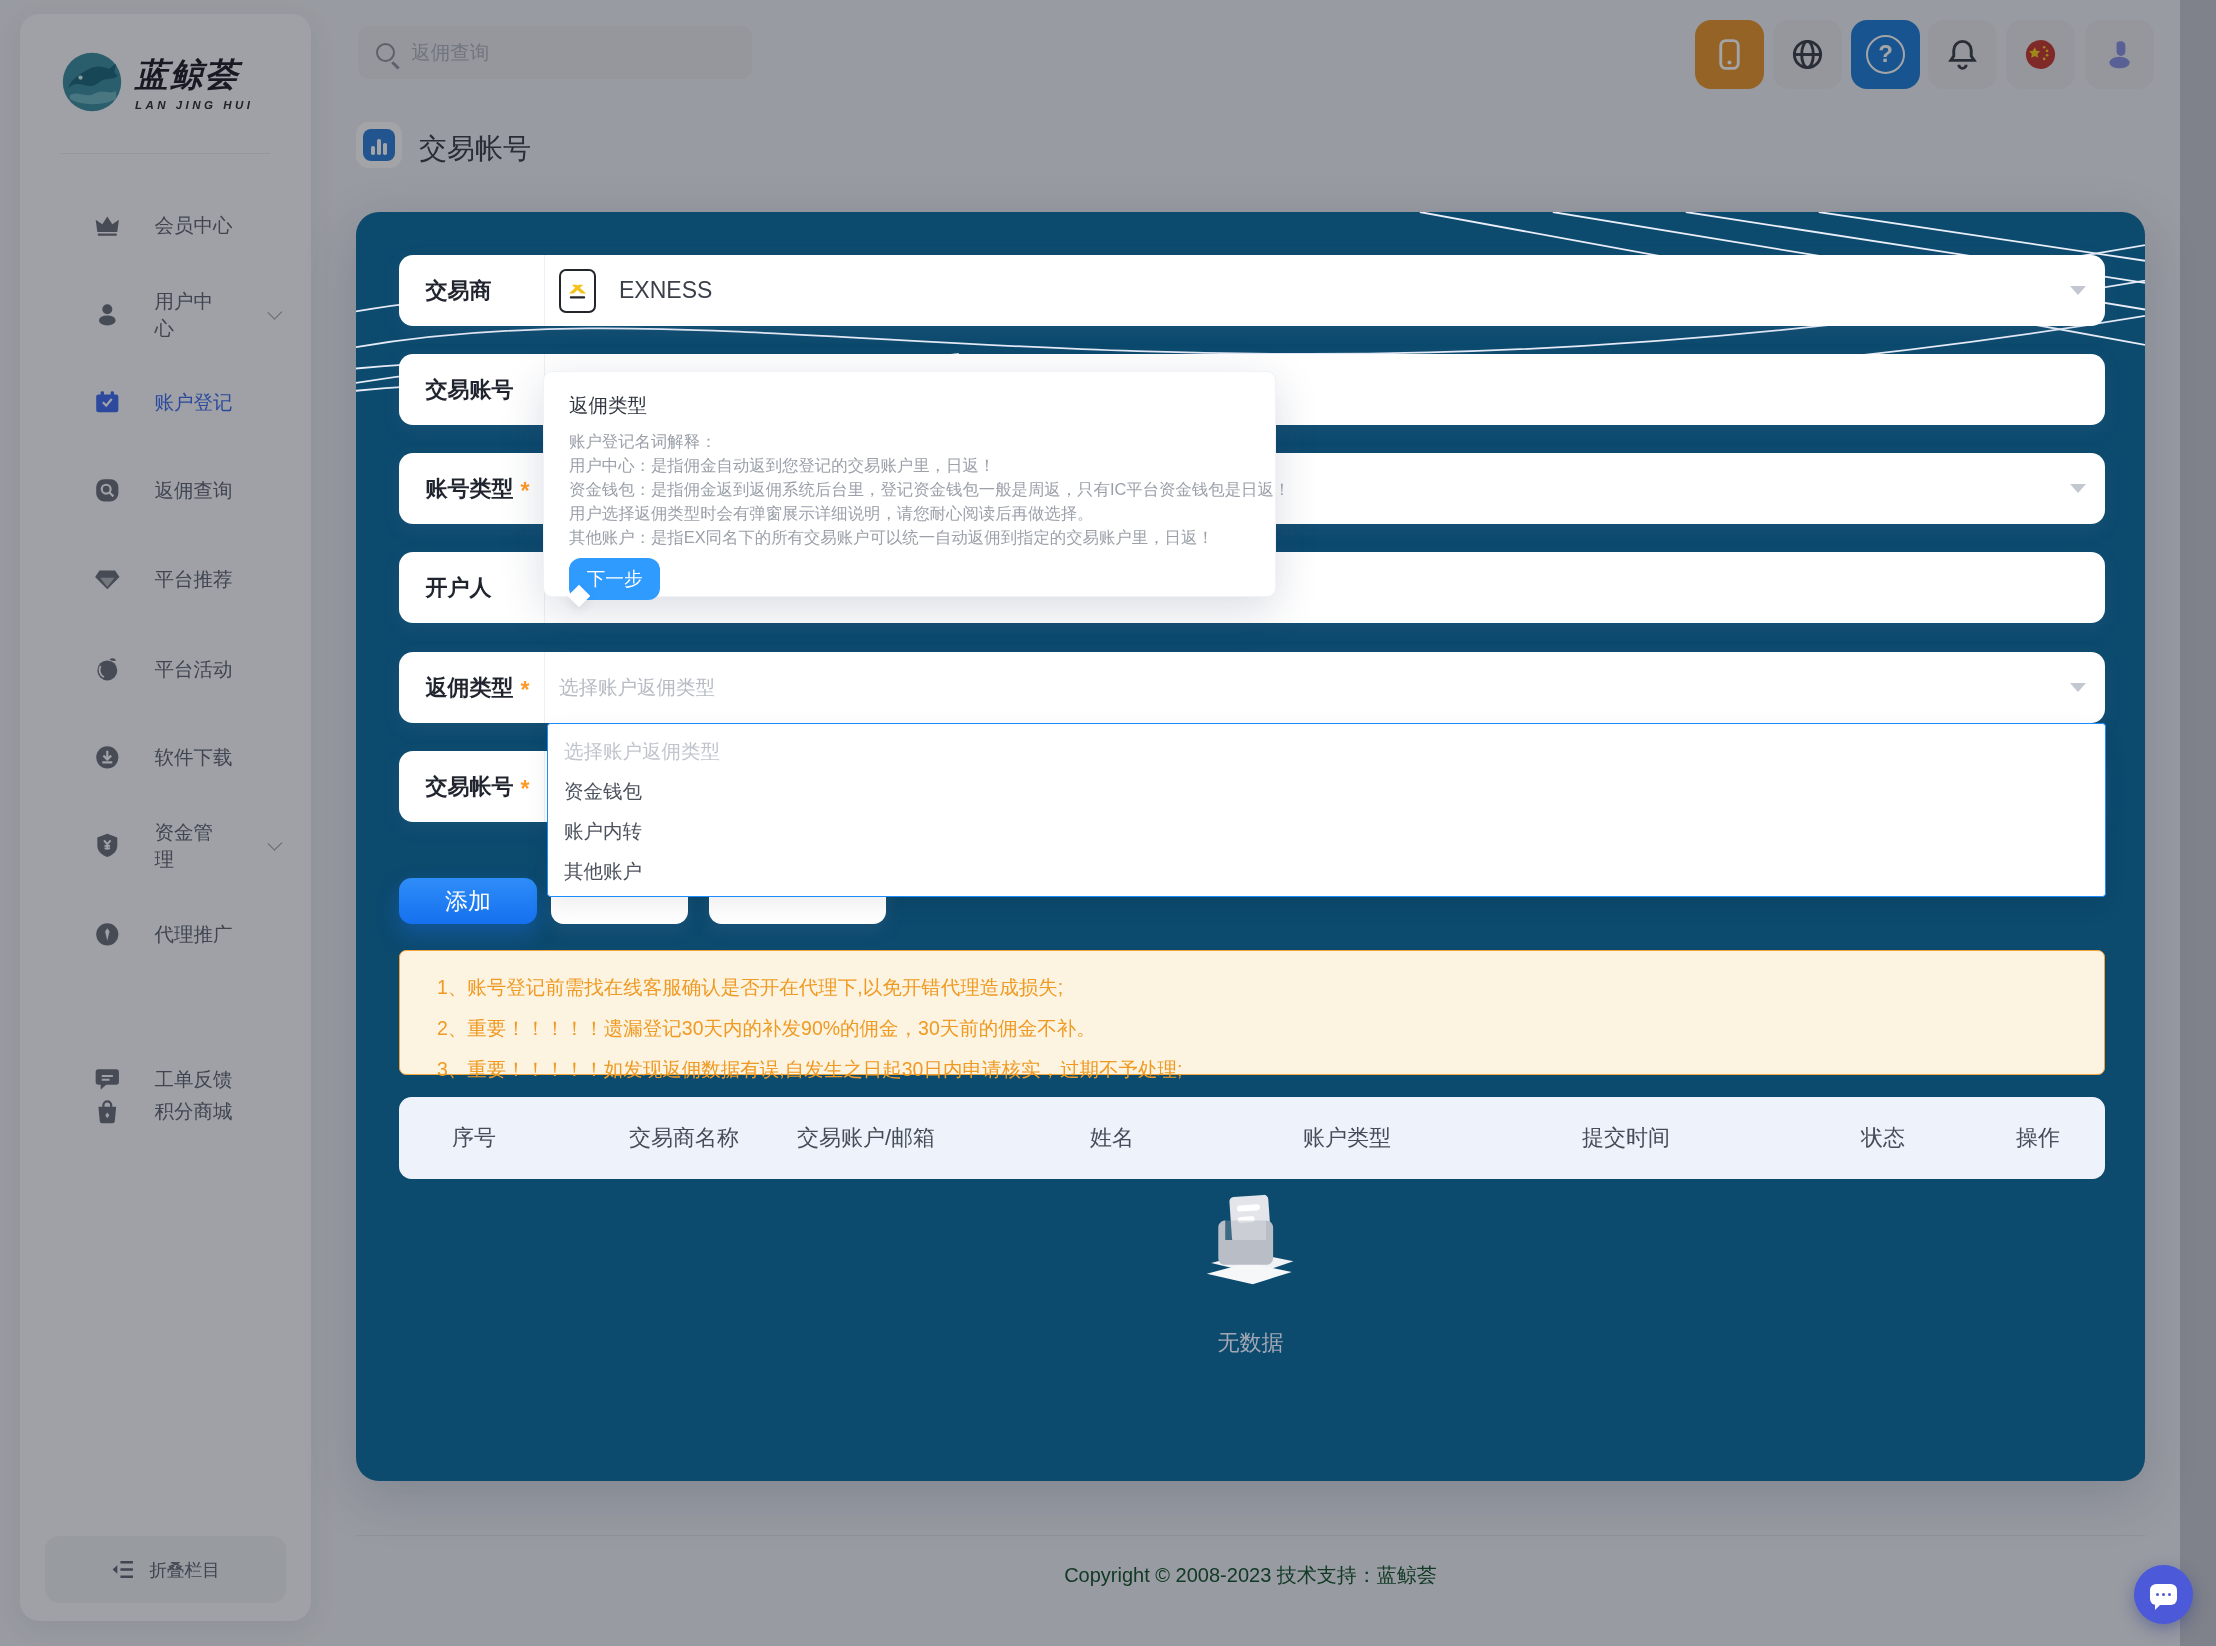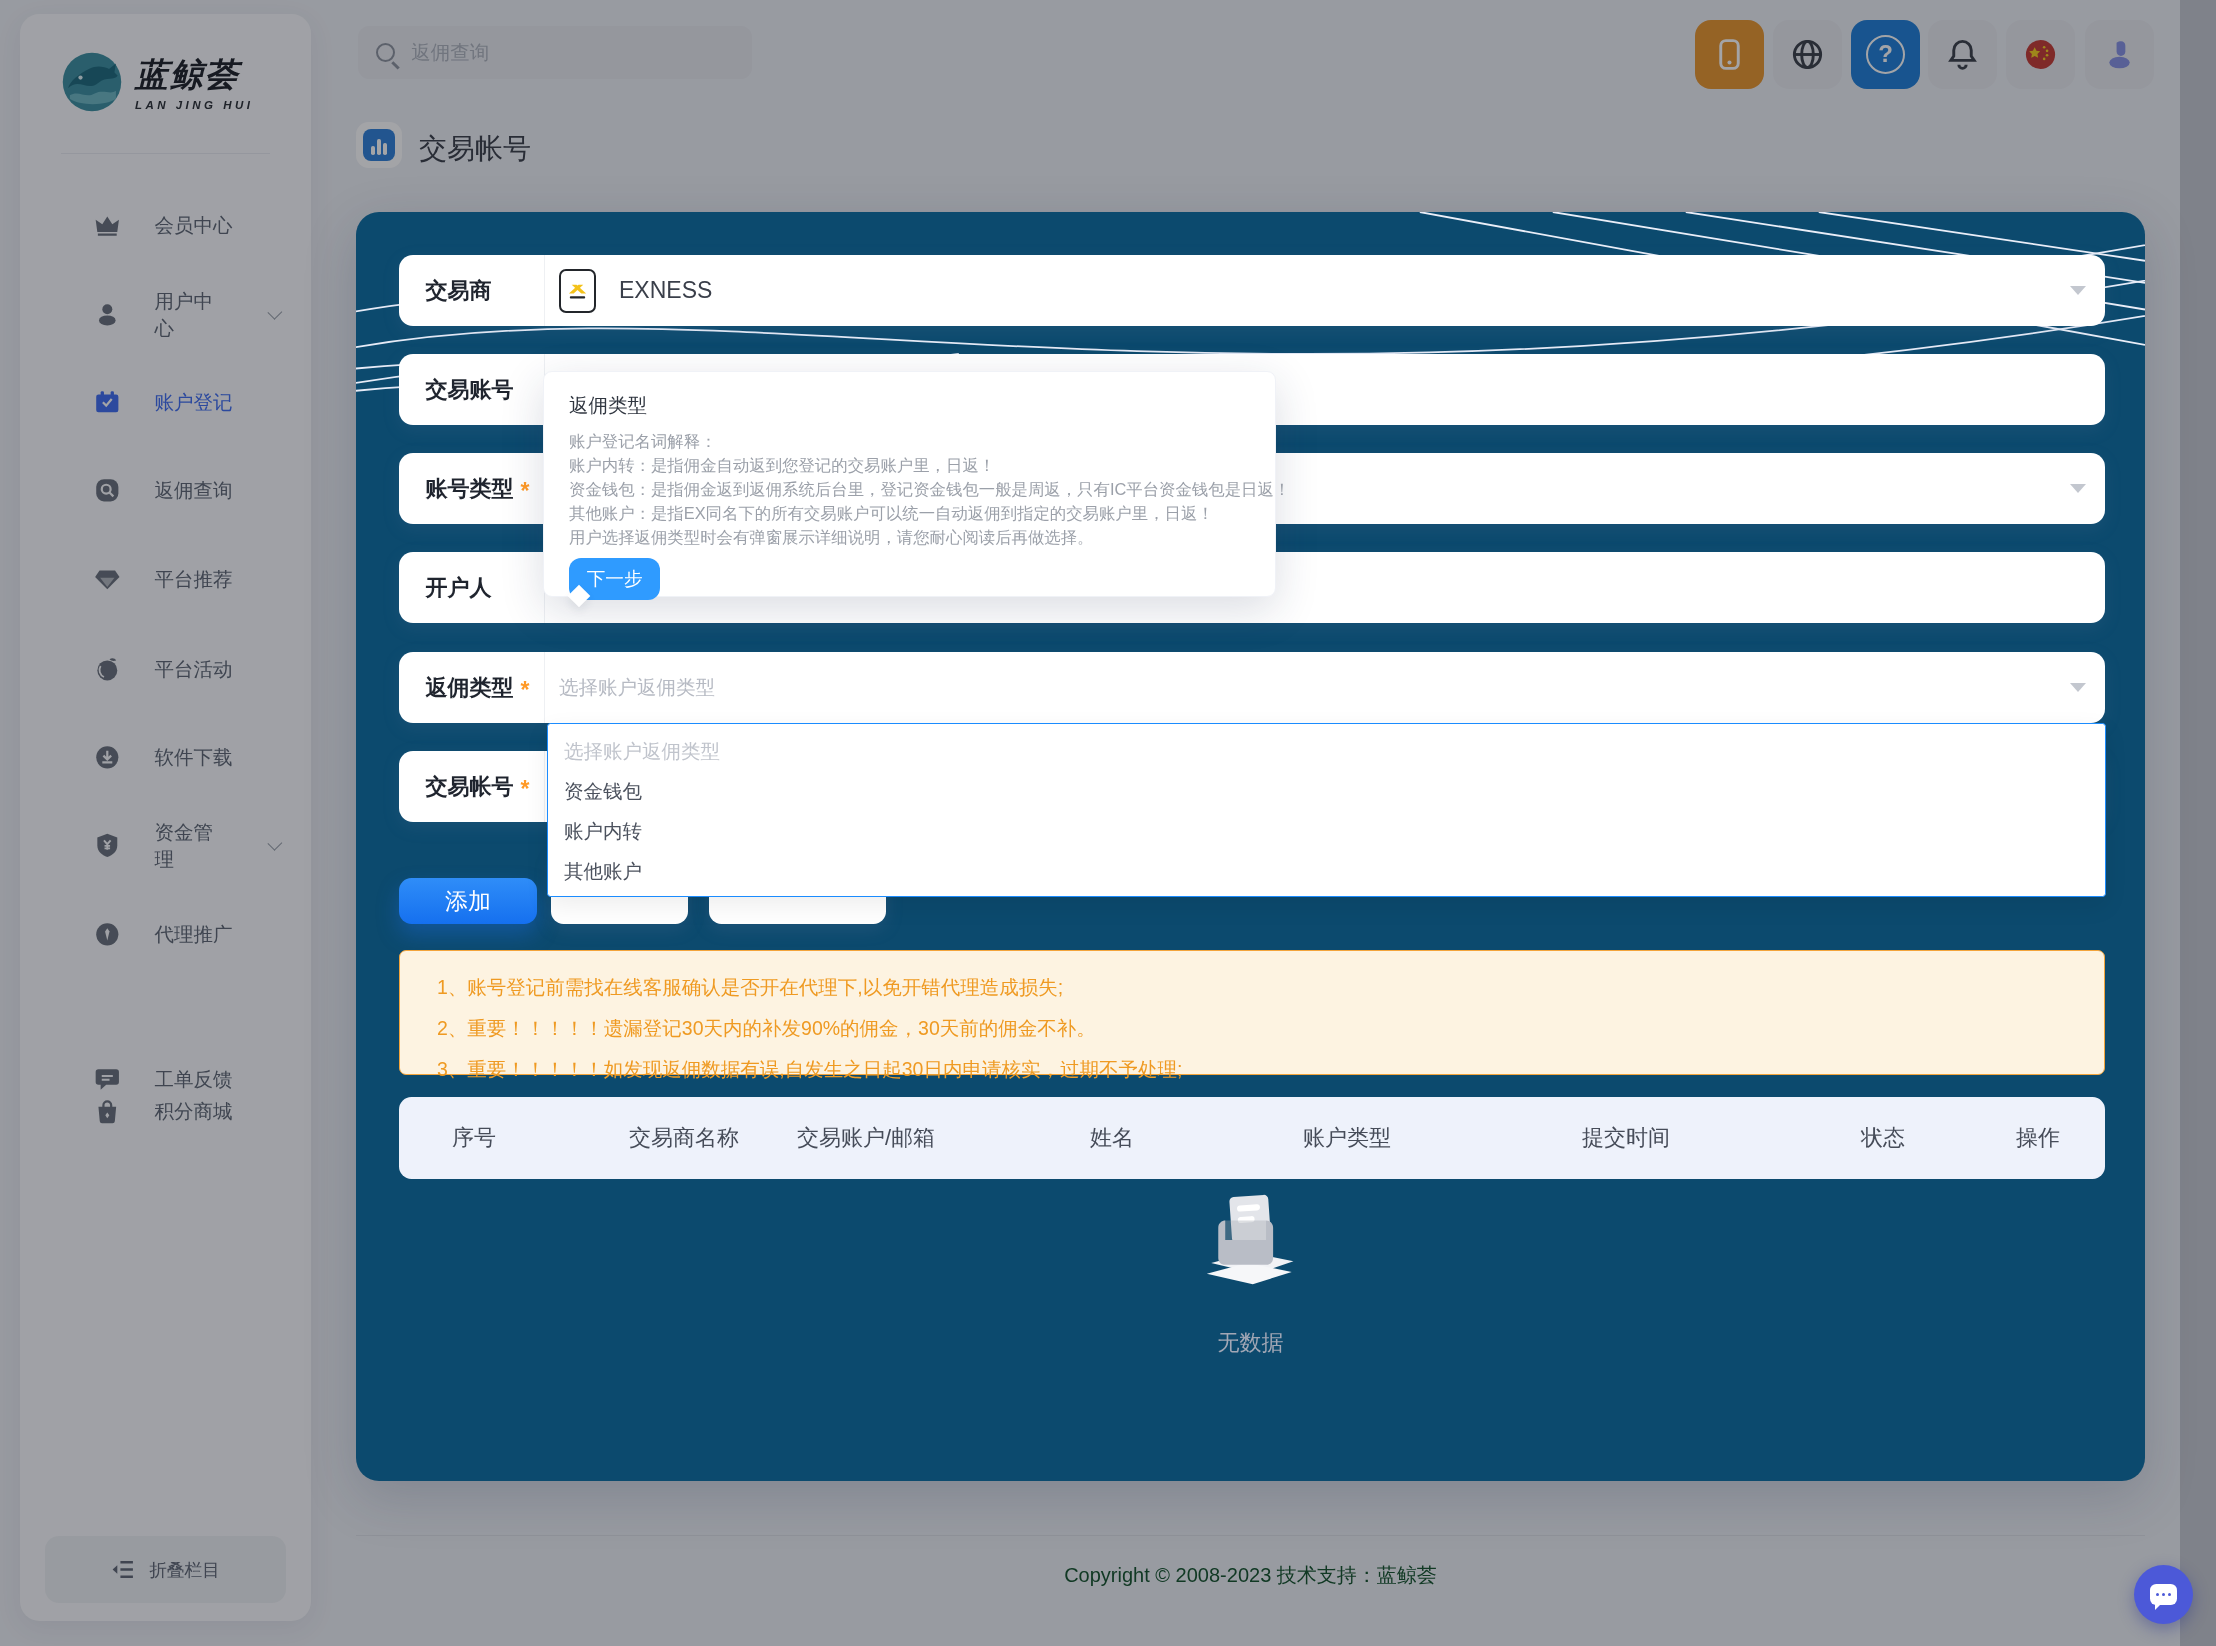--- a/index.html
+++ b/index.html
@@ -362,24 +362,24 @@
     </div>
 
     <div class="ghost-btn" style="left:195px;top:639px;width:137px"></div>
     <div class="ghost-btn" style="left:353px;top:639px;width:177px"></div>
 
     <button class="add-btn">添加</button>
 
     <div class="tooltip">
       <div class="tt-title">返佣类型</div>
       <div class="tt-line">账户登记名词解释：</div>
-      <div class="tt-line">账户内转：是指佣金自动返到您登记的交易账户里，日返！</div>
+      <div class="tt-line">用户中心：是指佣金自动返到您登记的交易账户里，日返！</div>
       <div class="tt-line">资金钱包：是指佣金返到返佣系统后台里，登记资金钱包一般是周返，只有IC平台资金钱包是日返！</div>
+      <div class="tt-line">用户选择返佣类型时会有弹窗展示详细说明，请您耐心阅读后再做选择。</div>
       <div class="tt-line">其他账户：是指EX同名下的所有交易账户可以统一自动返佣到指定的交易账户里，日返！</div>
-      <div class="tt-line">用户选择返佣类型时会有弹窗展示详细说明，请您耐心阅读后再做选择。</div>
       <button class="tt-btn">下一步</button>
       <div class="tt-arrow"></div>
     </div>
 
     <div class="dropdown">
       <div class="opt muted">选择账户返佣类型</div>
       <div class="opt">资金钱包</div>
       <div class="opt">账户内转</div>
       <div class="opt">其他账户</div>
     </div>

